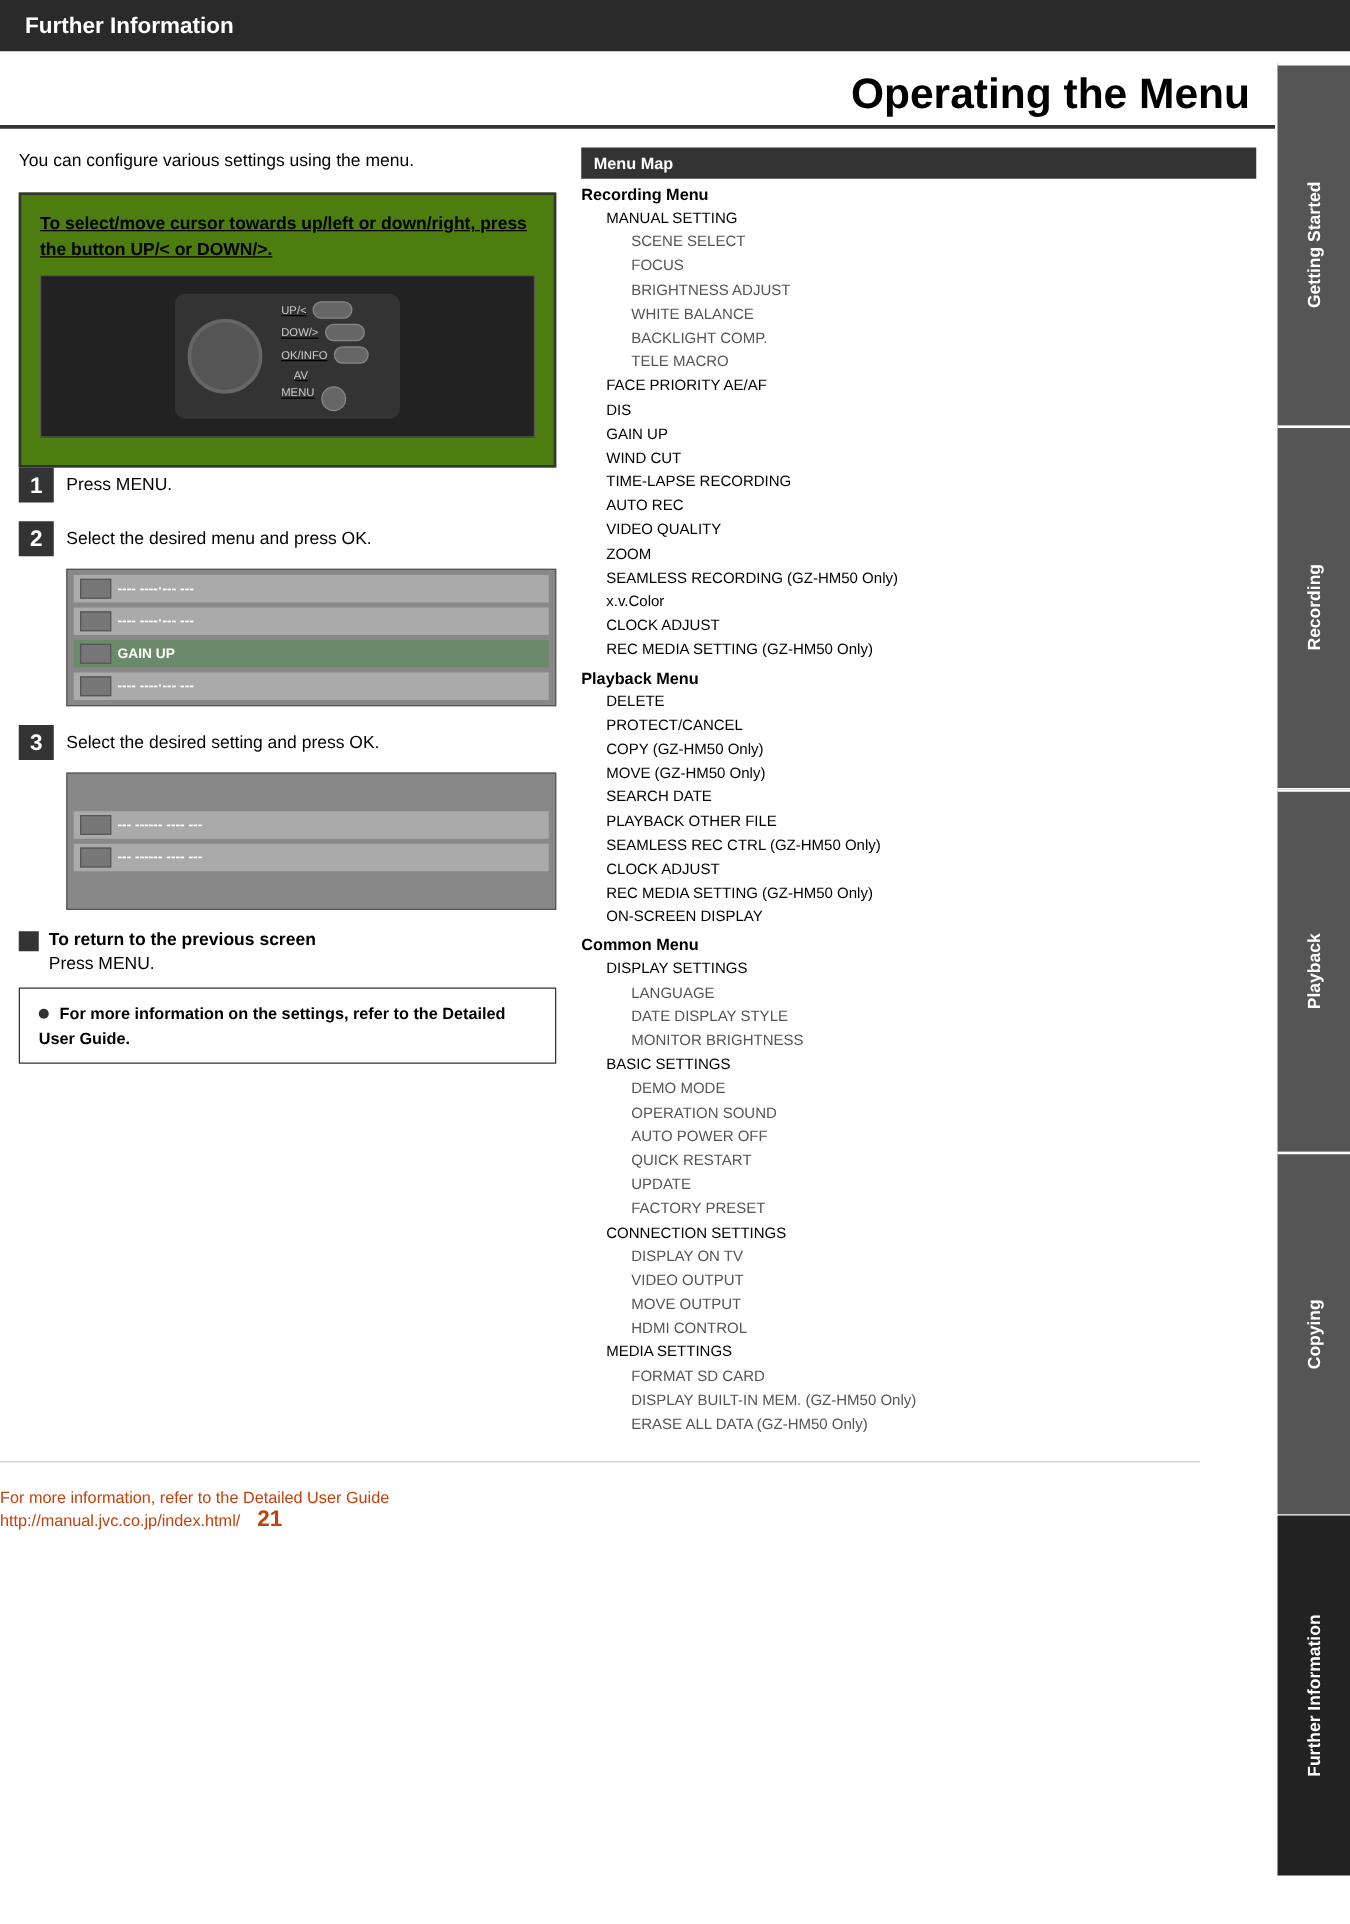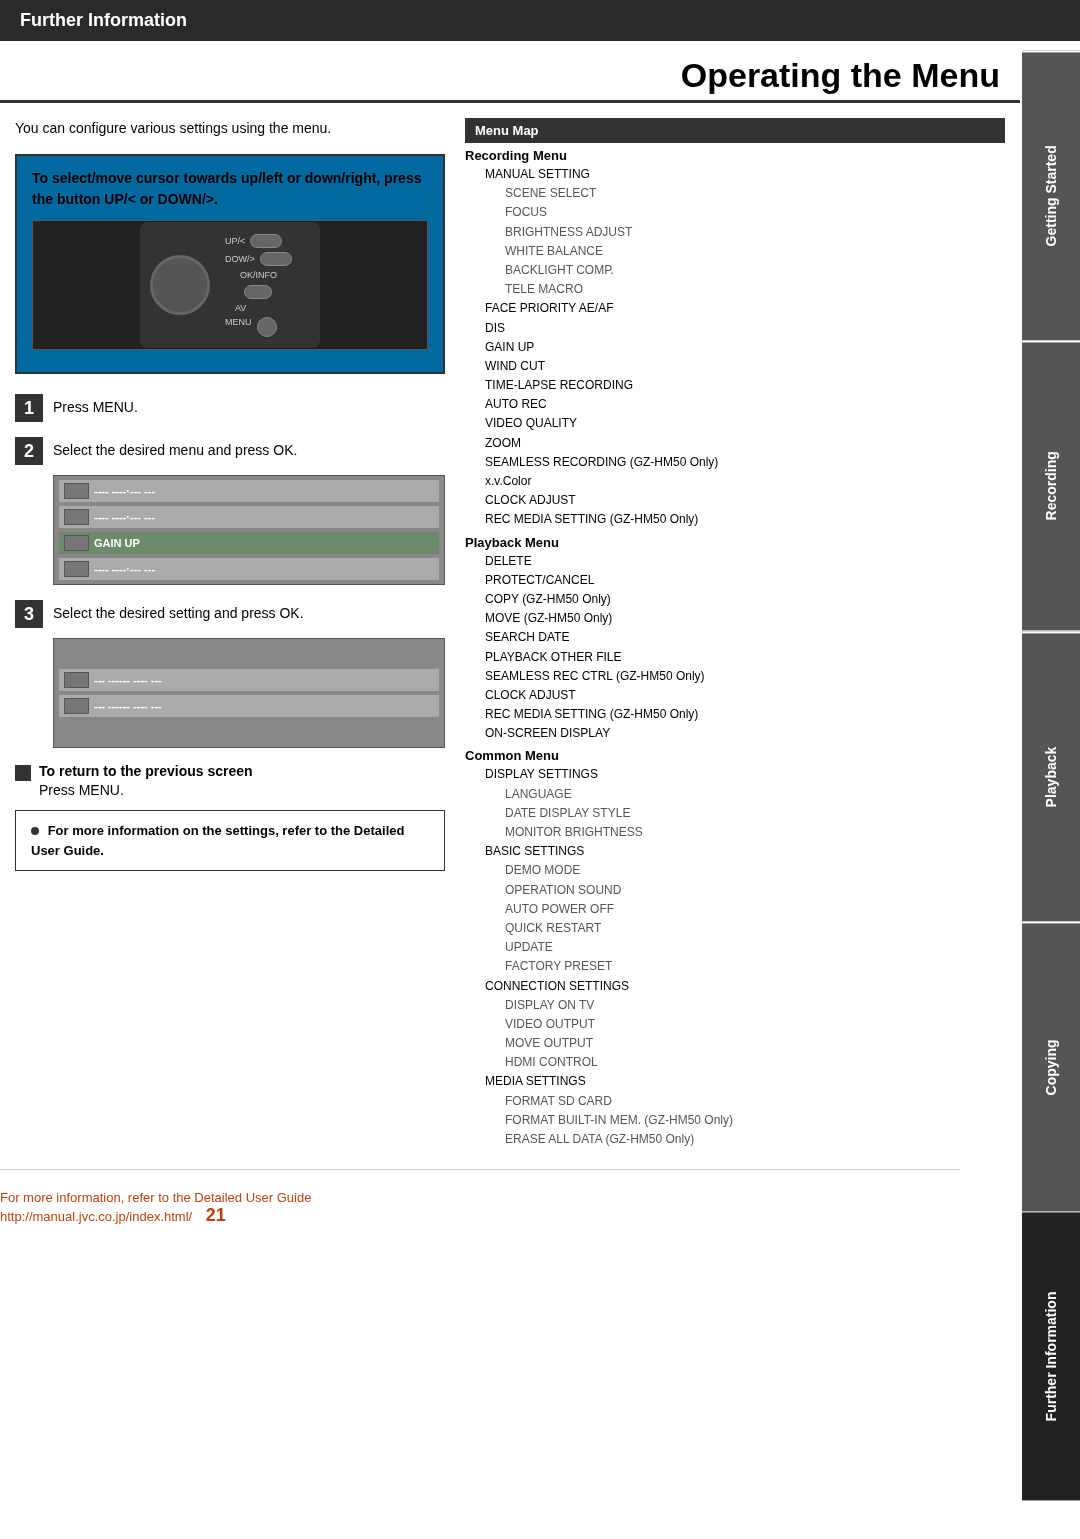--- a/index.html
+++ b/index.html
@@ -92,22 +92,22 @@
     .intro-text {
       font-size: 14px;
       line-height: 1.5;
       margin-bottom: 15px;
     }
 
     
     .info-box {
       border: 2px solid #333;
       padding: 12px 15px;
-      margin-bottom: 20px;
-      background: #0369a1;
+      background: #4d7c0f;
+      text-decoration: underline;
     }
     .info-box p {
       font-size: 14px;
       font-weight: bold;
       line-height: 1.5;
     }
 
     
     .camera-area {
       margin: 10px 0;
@@ -115,21 +115,21 @@
       border: 1px solid #555;
       height: 130px;
       display: flex;
       align-items: center;
       justify-content: center;
       position: relative;
       overflow: hidden;
     }
     .camera-body {
       width: 180px;
-      height: 126px;
+      height: 100px;
       background: #333;
       border-radius: 8px;
       position: relative;
       display: flex;
       align-items: center;
     }
     .camera-lens {
       width: 60px;
       height: 60px;
       background: #555;
@@ -331,21 +331,21 @@
             <div class="camera-lens"></div>
             <div style="margin-left:15px; display:flex; flex-direction:column; gap:4px;">
               <div style="display:flex; align-items:center; gap:5px;">
                 <span style="font-size:9px; color:#ccc;">UP/&lt;</span>
                 <div style="width:32px; height:14px; background:#666; border-radius:8px; border:1px solid #888;"></div>
               </div>
               <div style="display:flex; align-items:center; gap:5px;">
                 <span style="font-size:9px; color:#ccc;">DOW/&gt;</span>
                 <div style="width:32px; height:14px; background:#666; border-radius:8px; border:1px solid #888;"></div>
               </div>
-              <div style="display:flex; align-items:center; gap:5px;flex-direction:column;">
+              <div style="display:flex; align-items:center; gap:5px;">
                 <span style="font-size:9px; color:#ccc;">OK/INFO</span>
                 <div style="width:28px; height:14px; background:#666; border-radius:8px; border:1px solid #888;"></div>
               </div>
               <div style="display:flex; align-items:center; gap:5px;">
                 <span style="font-size:9px; color:#ccc; margin-left:10px;">AV</span>
               </div>
               <div style="display:flex; align-items:flex-start; gap:5px;">
                 <span style="font-size:9px; color:#ccc;">MENU</span>
                 <div style="width:20px; height:20px; background:#666; border-radius:50%; border:1px solid #888;"></div>
               </div>
@@ -471,21 +471,21 @@
       <div class="menu-item sub">QUICK RESTART</div>
       <div class="menu-item sub">UPDATE</div>
       <div class="menu-item sub">FACTORY PRESET</div>
       <div class="menu-item">CONNECTION SETTINGS</div>
       <div class="menu-item sub">DISPLAY ON TV</div>
       <div class="menu-item sub">VIDEO OUTPUT</div>
       <div class="menu-item sub">MOVE OUTPUT</div>
       <div class="menu-item sub">HDMI CONTROL</div>
       <div class="menu-item">MEDIA SETTINGS</div>
       <div class="menu-item sub">FORMAT SD CARD</div>
-      <div class="menu-item sub">FORMAT BUILT-IN MEM. (GZ-HM50 Only)</div>
+      <div class="menu-item sub">DISPLAY BUILT-IN MEM. (GZ-HM50 Only)</div>
       <div class="menu-item sub">ERASE ALL DATA (GZ-HM50 Only)</div>
 
     </div>
   </div>
 
   <div class="footer">
     <span>For more information, refer to the Detailed User Guide</span><br>
     <span>http://manual.jvc.co.jp/index.html/</span>
     <span class="page-num">21</span>
   </div>

